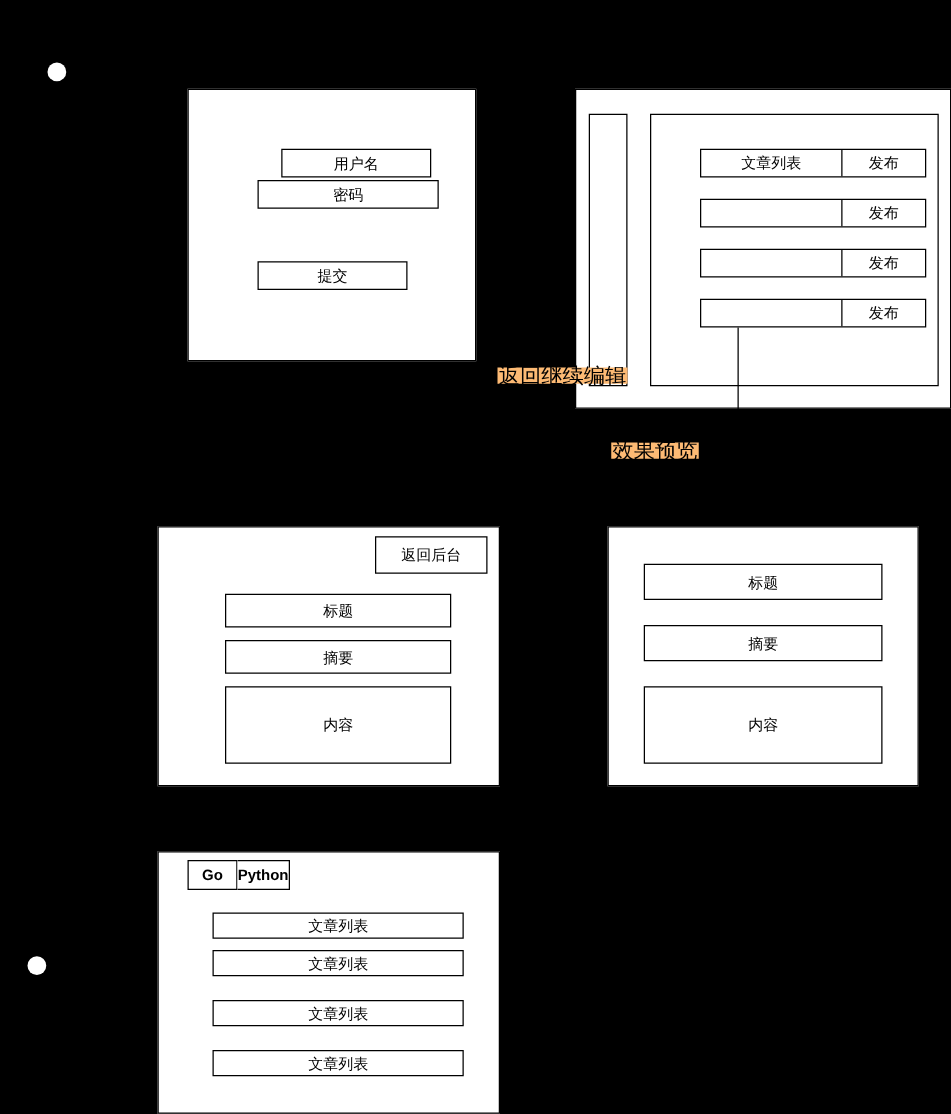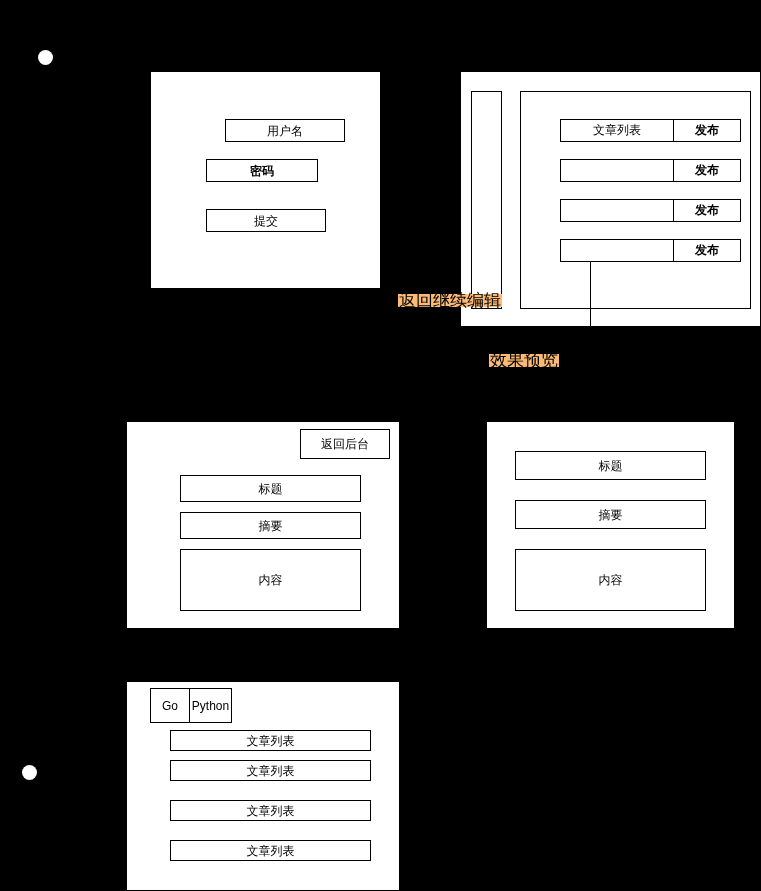--- a/index.html
+++ b/index.html
@@ -81,54 +81,54 @@
     font-size: 12px;
     color: #000000;
     box-sizing: border-box;
   }
   .row-split > .left-cell {
     flex: 1 1 auto;
     border-right: 1px solid #000000;
   }
   .row-split > .right-cell {
     flex: 0 0 66px;
-    font-weight: bold;
   }
   .tabbar {
     position: absolute;
     display: flex;
     box-sizing: border-box;
   }
   .tab {
     border: 1px solid #000000;
     background: #ffffff;
     font-size: 12px;
     color: #000000;
     display: flex;
     align-items: center;
     justify-content: center;
     box-sizing: border-box;
-    height: 35px;
+    height: 24px;
+    font-weight: bold;
   }
   .tab + .tab {
     border-left: none;
   }
 </style>
 </head>
 <body>
 
 <div class="canvas">
 
   <div class="dot" style="left:38px; top:50px; width:15px; height:15px;"></div>
   <div class="dot" style="left:22px; top:765px; width:15px; height:15px;"></div>
 
   <div class="panel" style="left:150px; top:71px; width:231px; height:218px;">
   </div>
   <div class="field" style="left:206px; top:119px; width:120px; height:23px;margin-left:19px;">用户名</div>
-  <div class="field" style="left:206px; top:159px; width:112px; height:23px;font-weight:bold;">密码</div>
+  <div class="field" style="left:206px; top:144px; width:145px; height:23px;">密码</div>
   <div class="field" style="left:206px; top:209px; width:120px; height:23px;">提交</div>
 
   <div class="panel" style="left:460px; top:71px; width:301px; height:256px;"></div>
   <div class="panel" style="left:471px; top:91px; width:31px; height:218px;"></div>
   <div class="panel" style="left:520px; top:91px; width:231px; height:218px;"></div>
 
   <div class="row-split" style="left:560px; top:119px; width:181px; height:23px;">
     <div class="left-cell">文章列表</div>
     <div class="right-cell">发布</div>
   </div>

